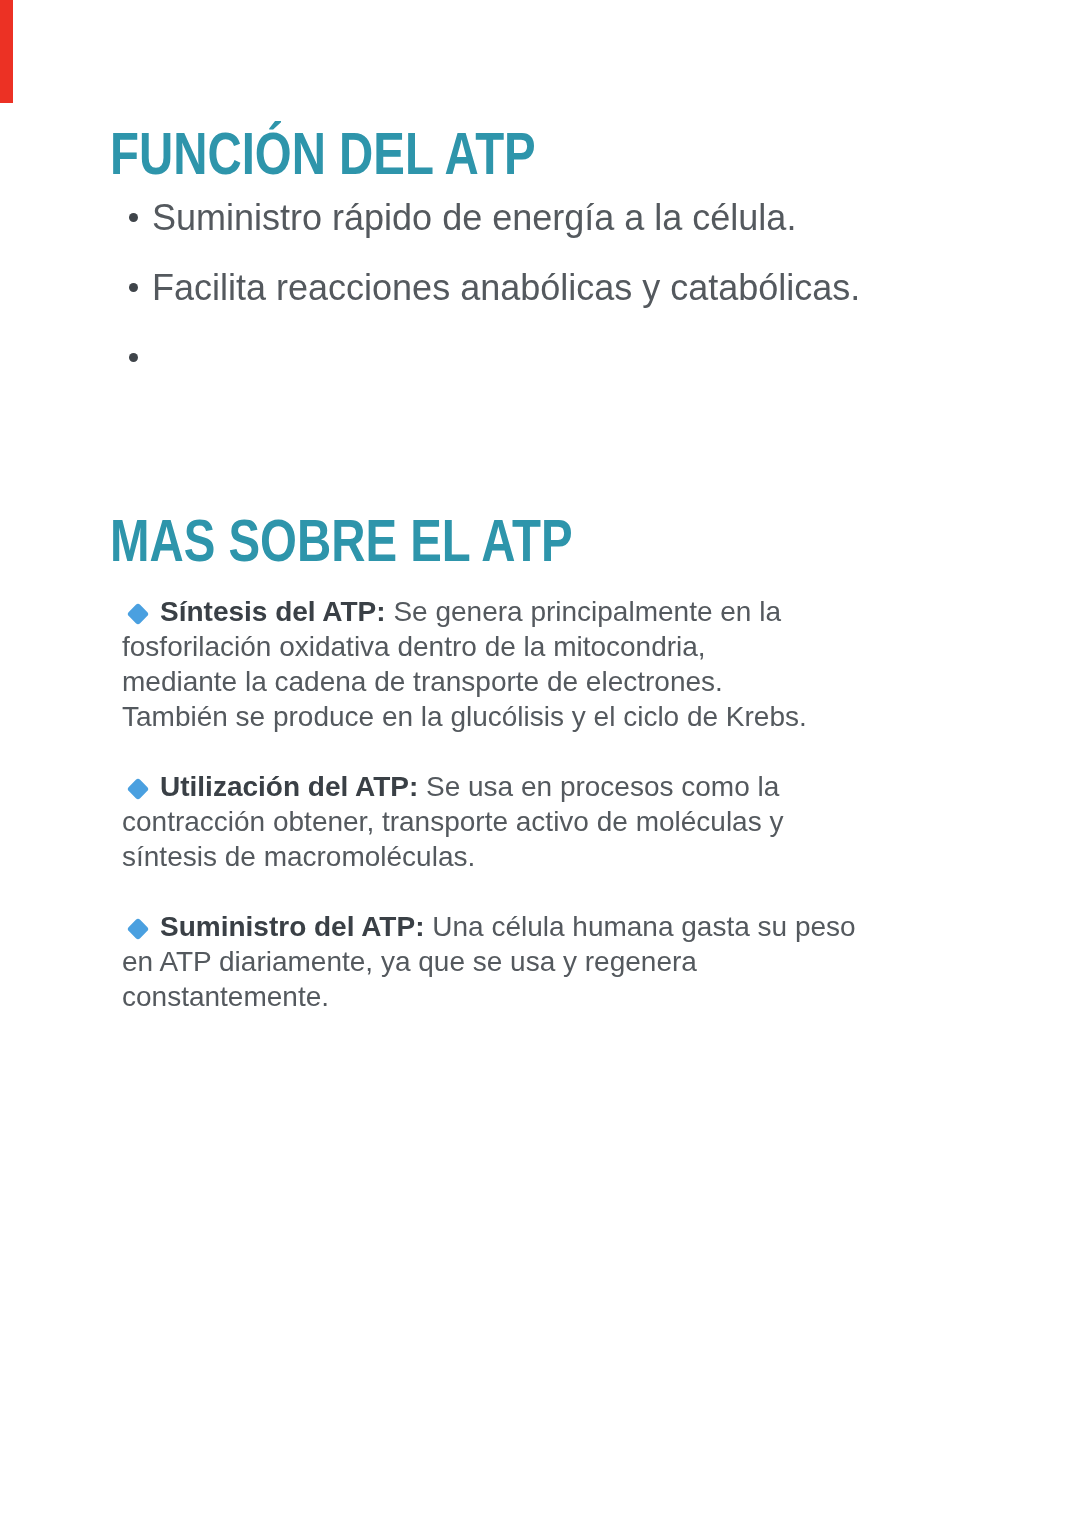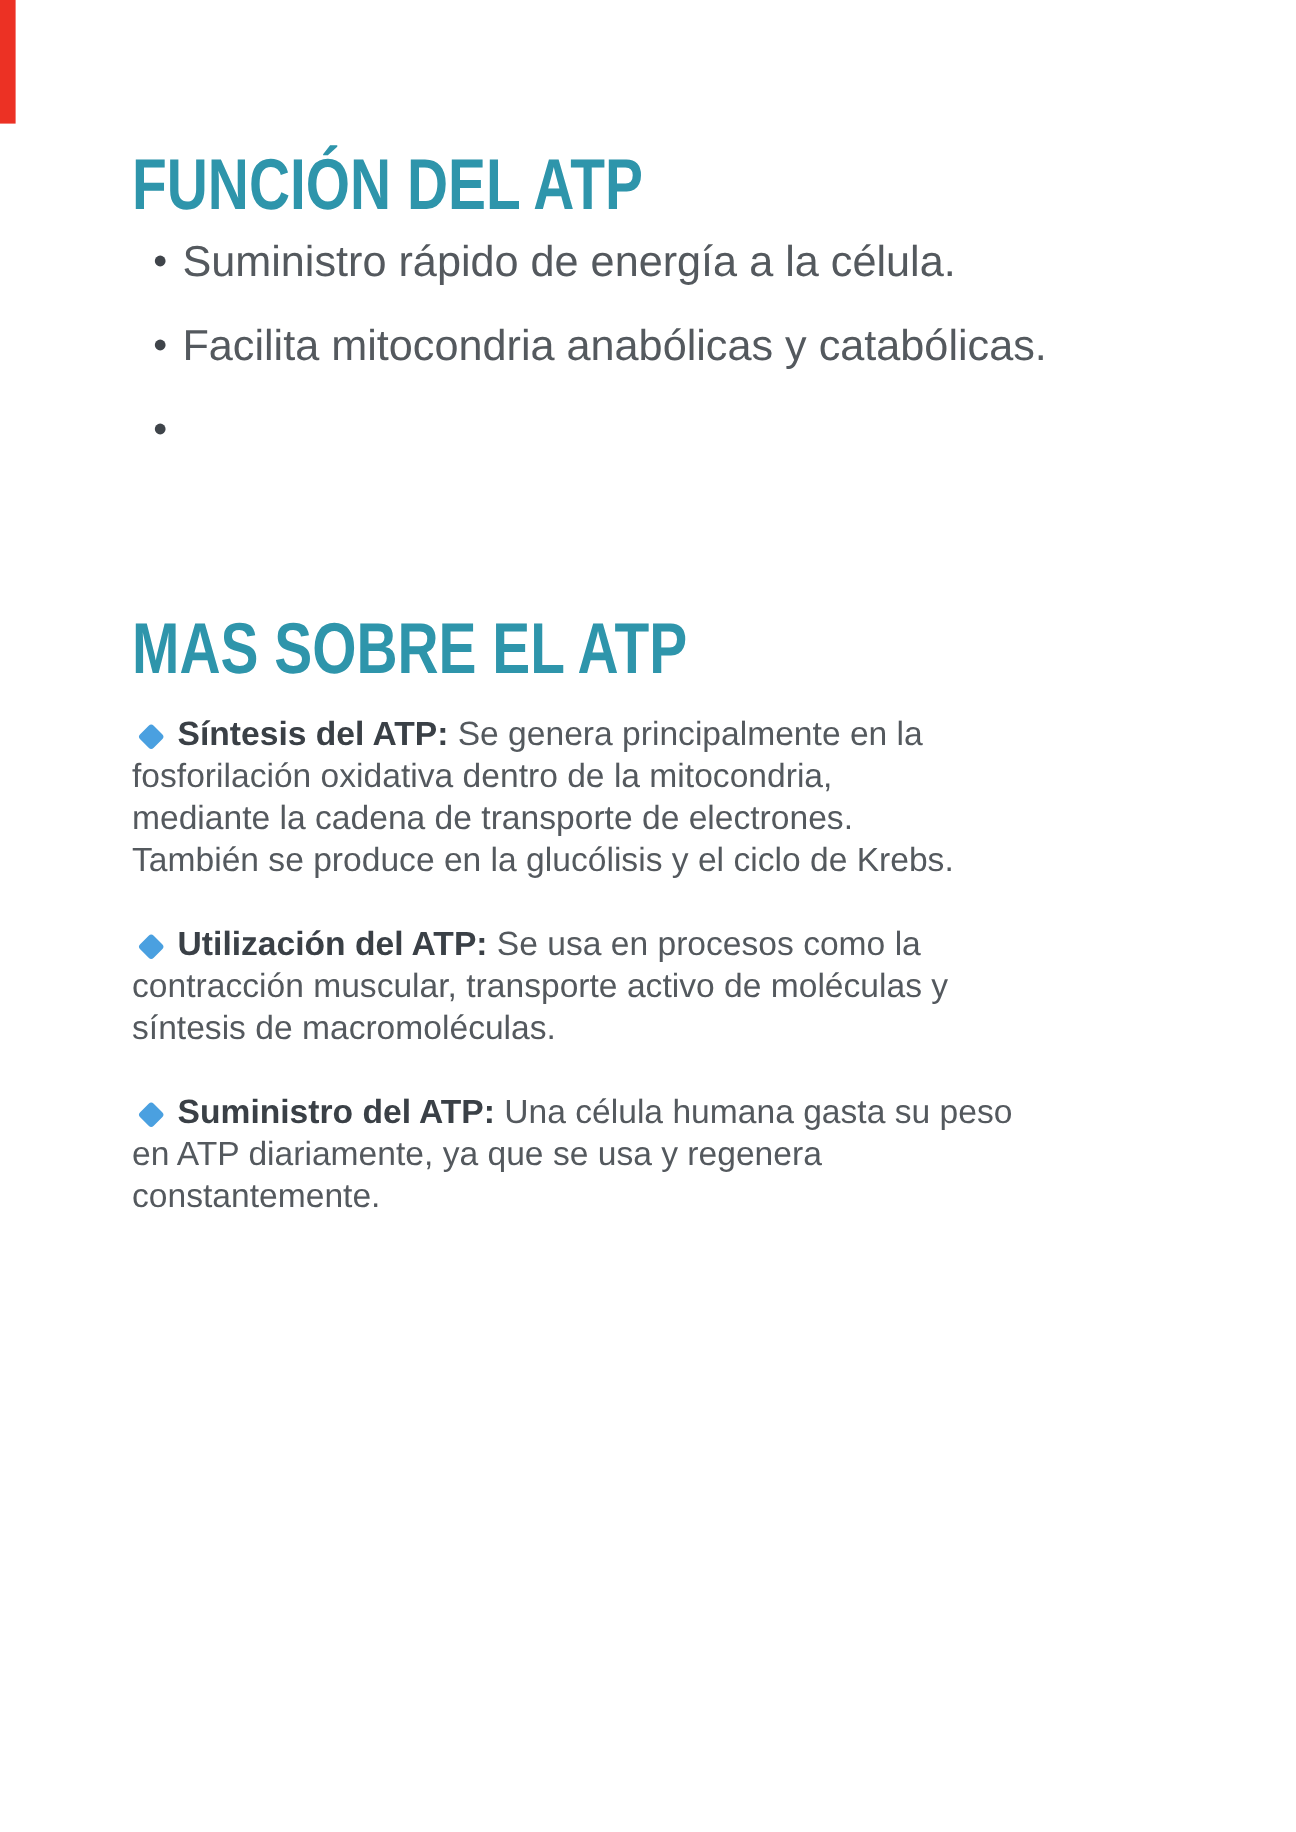--- a/index.html
+++ b/index.html
@@ -66,21 +66,21 @@
   }
   .bullet-text {
     color: #54595e;
     font-size: 36px;
     line-height: 35px;
     white-space: pre-line;
   }
 
   .para-list {
     position: absolute;
-    left: 0;
+    left: 12px;
     top: 594px;
     width: 800px;
   }
   .para {
     margin: 0 0 35px 0;
     color: #54595e;
     font-size: 28px;
     line-height: 35px;
     white-space: pre-line;
     text-indent: 4px;
@@ -111,36 +111,36 @@
 
     <h1 class="heading" id="heading-1">FUNCIÓN DEL ATP</h1>
 
     <div class="bullet-list">
       <div class="bullet-item">
         <span class="dot"></span>
         <span class="bullet-text">Suministro rápido de energía a la célula.</span>
       </div>
       <div class="bullet-item">
         <span class="dot"></span>
-        <span class="bullet-text">Facilita mitocondria anabólicas y catabólicas.</span>
+        <span class="bullet-text">Facilita reacciones anabólicas y catabólicas.</span>
       </div>
       <div class="bullet-item">
         <span class="dot"></span>
       </div>
     </div>
 
     <h1 class="heading" id="heading-2">MAS SOBRE EL ATP</h1>
 
     <div class="para-list">
       <p class="para"><span class="diamond"></span><b>Síntesis del ATP:</b><span> Se genera principalmente en la
 fosforilación oxidativa dentro de la mitocondria,
 mediante la cadena de transporte de electrones.
 También se produce en la glucólisis y el ciclo de Krebs.</span></p>
       <p class="para"><span class="diamond"></span><b>Utilización del ATP:</b><span> Se usa en procesos como la
-contracción muscular, transporte activo de moléculas y
+contracción obtener, transporte activo de moléculas y
 síntesis de macromoléculas.</span></p>
       <p class="para"><span class="diamond"></span><b>Suministro del ATP:</b><span> Una célula humana gasta su peso
 en ATP diariamente, ya que se usa y regenera
 constantemente.</span></p>
     </div>
 
   </div>
 </div>
 
 </body></html>

